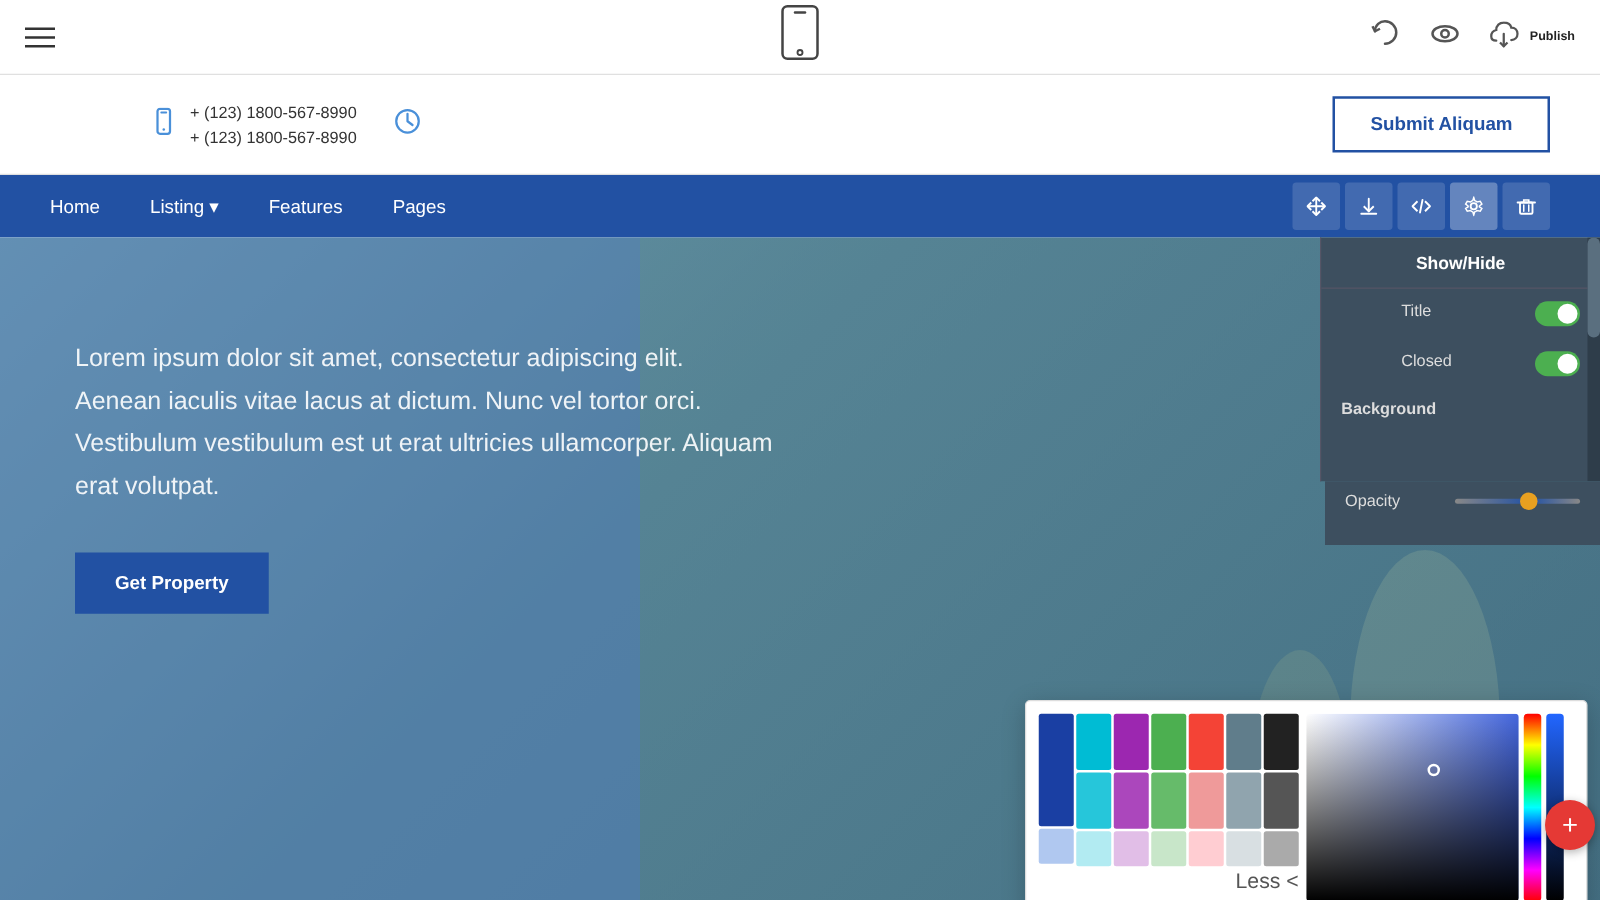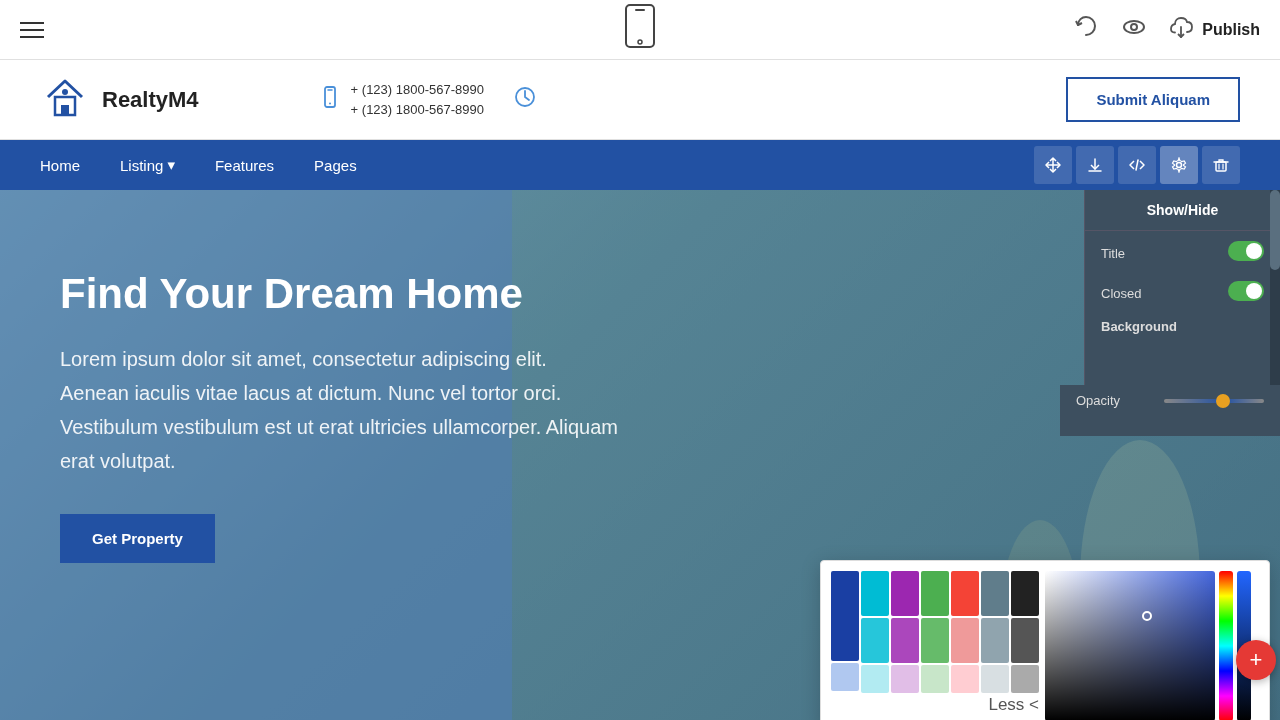--- a/index.html
+++ b/index.html
@@ -21,21 +21,21 @@
     .hamburger-icon { cursor: pointer; display: flex; flex-direction: column; gap: 5px; }
     .hamburger-icon span { display: block; width: 24px; height: 2px; background: #333; }
     .toolbar-center { position: absolute; left: 50%; transform: translateX(-50%); }
     .phone-preview-icon { font-size: 28px; color: #333; }
     .toolbar-right { display: flex; align-items: center; gap: 20px; }
     .undo-icon { font-size: 22px; color: #555; cursor: pointer; }
     .preview-icon { font-size: 22px; color: #555; cursor: pointer; }
     .publish-btn {
       display: flex; align-items: center; gap: 8px;
       background: none; border: none; cursor: pointer;
-      font-size: 16px; font-weight: 600; color: #222;
+      font-size: 10px; font-weight: 600; color: #222;
     }
 
     
     .site-header {
       height: 80px;
       background: #fff;
       border-bottom: 1px solid #e0e0e0;
       display: flex;
       align-items: center;
       padding: 0 40px;
@@ -106,38 +106,39 @@
       padding: 16px 32px;
       font-size: 15px;
       font-weight: 600;
       cursor: pointer;
     }
 
     
     .showhide-panel {
       position: absolute;
       right: 0; top: 0;
-      width: 196px;
+      width: 224px;
       height: 195px;
       background: #3d4f5f;
       z-index: 50;
       overflow-y: auto;
       border-left: 1px solid #556;
     }
     .showhide-title {
       text-align: center;
       color: #fff;
       font-size: 14px;
       font-weight: 600;
       padding: 12px 0;
       border-bottom: 1px solid #556;
     }
     .toggle-row {
-      display: flex; align-items: flex-end; justify-content: space-between;
+      display: flex; align-items: flex-start; justify-content: space-between;
       padding: 10px 16px;
+      margin-left: 48px;
     }
     .toggle-label { color: #ddd; font-size: 13px; }
     .toggle-switch {
       width: 36px; height: 20px;
       background: #4caf50; border-radius: 10px;
       position: relative; cursor: pointer;
     }
     .toggle-switch::after {
       content: '';
       position: absolute;
@@ -296,31 +297,20 @@
           <polyline points="10,17 13,20 16,17" fill="none" stroke="#555" stroke-width="1.8" stroke-linejoin="round"></polyline>
           <line x1="13" y1="10" x2="13" y2="20" stroke="#555" stroke-width="1.8" stroke-linecap="round"></line>
         </svg>
       </span>
       <span>Publish</span>
     </button>
   </div>
 </div>
 
 <div class="site-header">
-  <div class="logo-area">
-    <div class="logo-icon">
-      <svg width="50" height="50" viewBox="0 0 50 50" fill="none">
-        <path d="M8 24 L25 8 L42 24" stroke="#2251a3" stroke-width="3" fill="none" stroke-linejoin="round"></path>
-        <rect x="15" y="24" width="20" height="18" stroke="#2251a3" stroke-width="2.5" fill="none"></rect>
-        <rect x="21" y="32" width="8" height="10" fill="#2251a3"></rect>
-        <circle cx="25" cy="19" r="3" fill="#2251a3"></circle>
-      </svg>
-    </div>
-    <span class="logo-text">RealtyM4</span>
-  </div>
   <div class="contact-info">
     <div class="contact-item">
       <span class="contact-item-icon">
         <svg width="22" height="22" viewBox="0 0 22 22" fill="none">
           <rect x="6" y="1" width="10" height="20" rx="2" stroke="#4a90d9" stroke-width="1.8" fill="none"></rect>
           <line x1="9" y1="4" x2="13" y2="4" stroke="#4a90d9" stroke-width="1.5" stroke-linecap="round"></line>
           <circle cx="11" cy="17.5" r="1" fill="#4a90d9"></circle>
         </svg>
       </span>
       <div class="contact-item-text">
@@ -402,21 +392,20 @@
   <div class="hero-section">
     <div class="hero-overlay"></div>
 
     <div style="position:absolute;right:0;top:0;bottom:0;width:60%;background:linear-gradient(135deg,rgba(100,150,120,0.3) 0%,rgba(60,100,80,0.4) 100%);z-index:1;">
 
       <div style="position:absolute;bottom:0;right:80px;width:120px;height:280px;background:rgba(180,200,160,0.2);border-radius:50% 50% 0 0;"></div>
       <div style="position:absolute;bottom:0;right:200px;width:80px;height:200px;background:rgba(160,180,140,0.2);border-radius:50% 50% 0 0;"></div>
       <div style="position:absolute;bottom:0;right:350px;width:60px;height:160px;background:rgba(140,170,130,0.2);border-radius:50% 50% 0 0;"></div>
     </div>
     <div class="hero-content">
-      <h1 class="hero-title">Find Your Dream Home</h1>
       <p class="hero-text">Lorem ipsum dolor sit amet, consectetur adipiscing elit. Aenean iaculis vitae lacus at dictum. Nunc vel tortor orci. Vestibulum vestibulum est ut erat ultricies ullamcorper. Aliquam erat volutpat.</p>
       <button class="hero-btn">Get Property</button>
     </div>
   </div>
 
   <div class="showhide-panel">
     <div class="scroll-track">
       <div class="scroll-thumb"></div>
     </div>
     <div class="showhide-title">Show/Hide</div>

